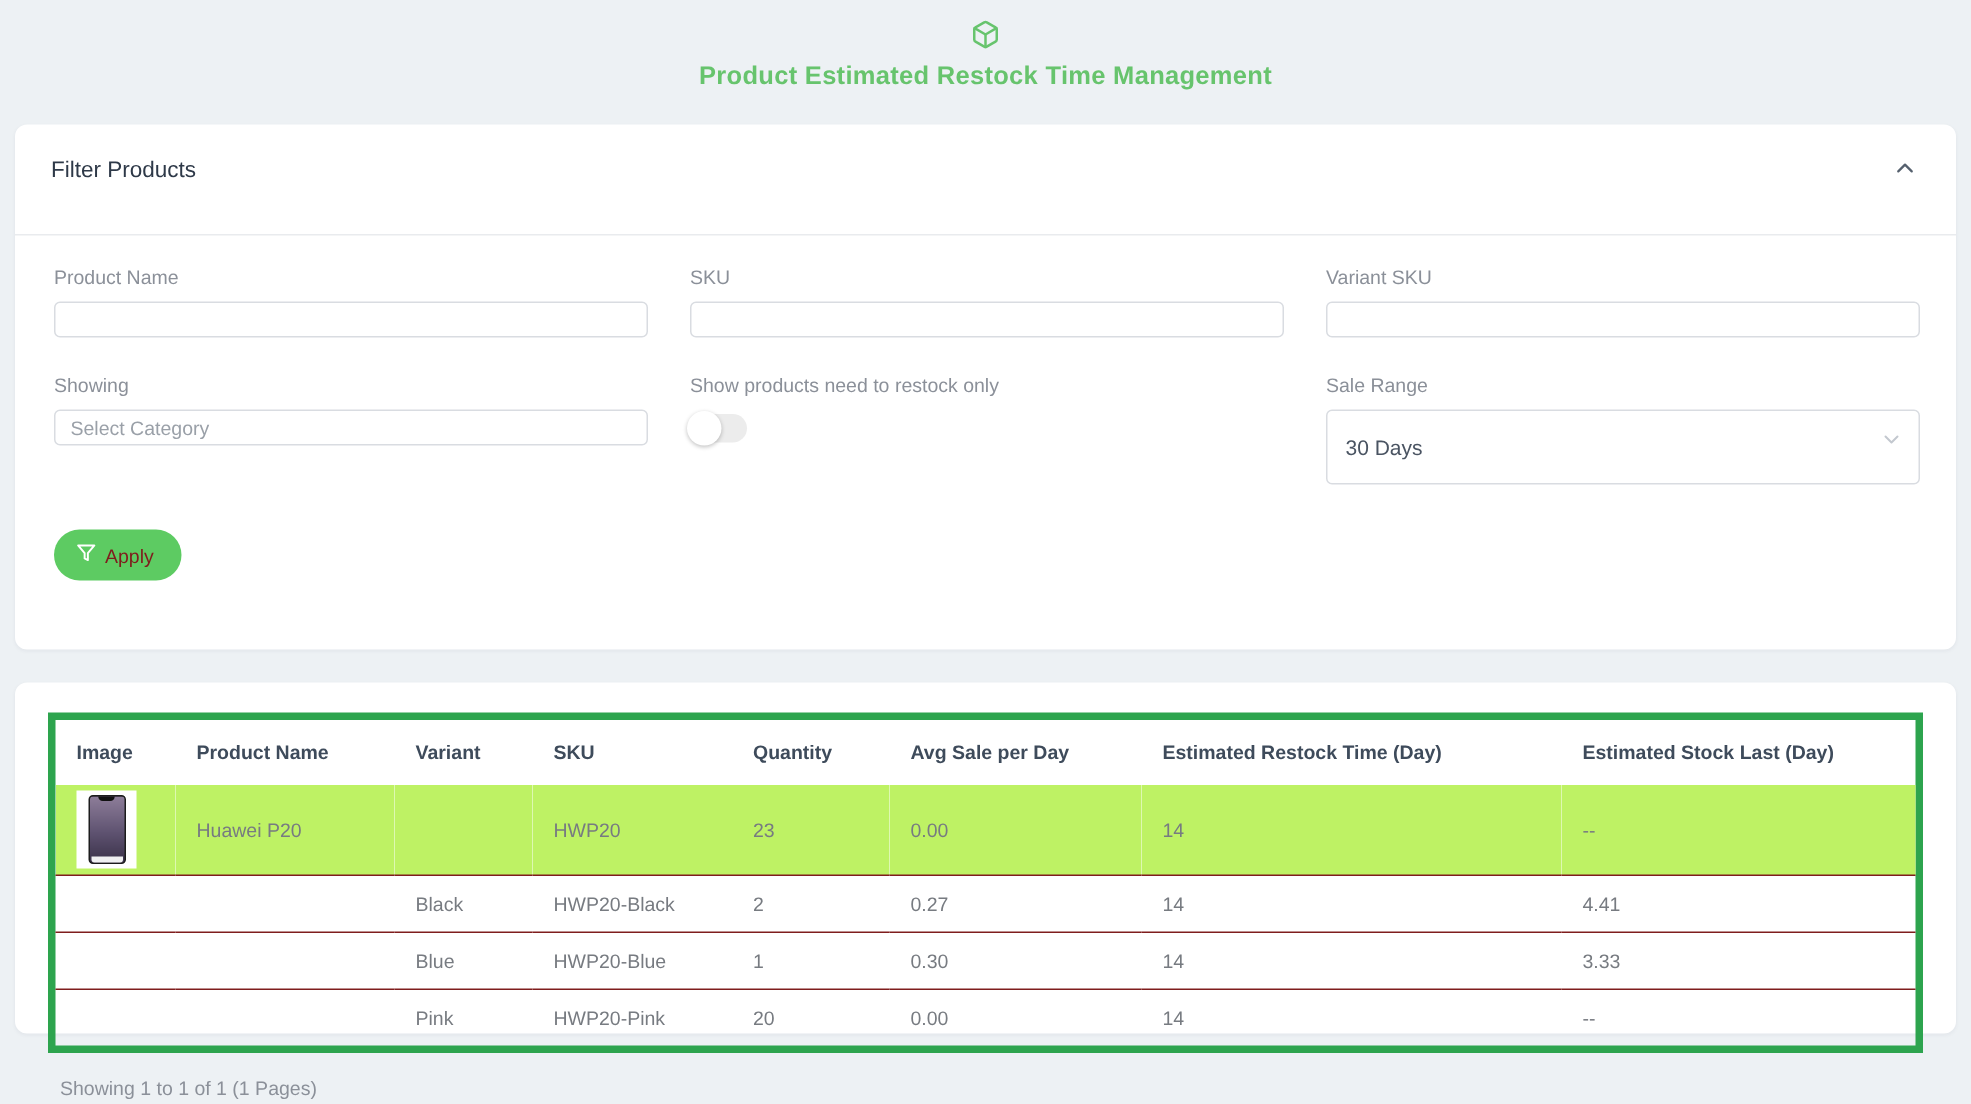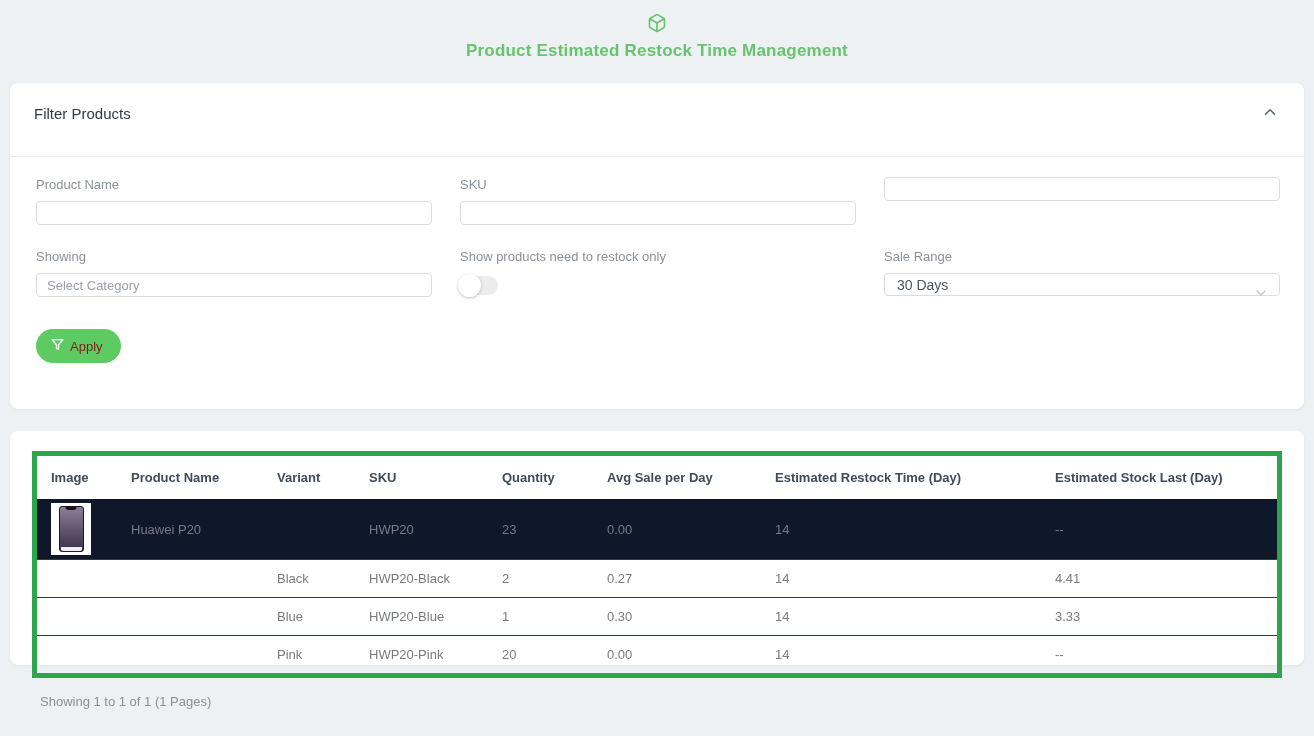--- a/index.html
+++ b/index.html
@@ -40,21 +40,21 @@
   .field-label { font-size:13px; color:#8b9099; margin-bottom:9px; }
   .text-input {
     width:100%; height:24px;
     border:1px solid #d9dce1; border-radius:4px;
     padding:0 10px; font-size:13px; color:#3e4b5b;
     font-family:"Liberation Sans", sans-serif;
     outline:none; background:#fff;
   }
   .text-input::placeholder { color:#9aa0a8; }
   .select-box {
-    position:relative; width:100%; height:23px;
+    position:relative; width:100%; height:50px;
     border:1px solid #d9dce1; border-radius:4px;
     display:flex; align-items:center;
     padding:0 30px 0 12px; font-size:14px; color:#4a5462;
     cursor:pointer; background:#fff;
   }
   .select-box .chev { position:absolute; right:10px; top:11px; width:16px; height:16px; color:#c3c8cf; }
 
   
   .toggle-wrap { padding-top:3px; }
   .switch {
@@ -96,21 +96,21 @@
   col.c-avg { width:168px; }
   col.c-restock { width:280px; }
   th {
     text-align:left; font-size:13px; font-weight:bold; color:#3e4b5b;
     padding:14px 8px 14px 14px; white-space:nowrap; overflow:hidden;
   }
   td {
     font-size:13px; color:#777b81;
     padding:11px 8px 11px 14px; white-space:nowrap; overflow:hidden;
   }
-  tr.product-row { background:#0f172a; }
+  tr.product-row { background:#bef264; }
   tr.product-row td { padding-top:4px; padding-bottom:4px; }
   tr.variant-row td { border-top:1px solid #7f1d1d; }
 
   .thumb {
     width:40px; height:52px; background:#fff;
     display:flex; align-items:center; justify-content:center;
   }
   .phone {
     width:25px; height:46px; border-radius:3px; position:relative;
     background:linear-gradient(180deg,#8d7d99 0%,#5e5270 55%,#3a3149 100%);
@@ -161,20 +161,21 @@
 
       <div>
         <div class="field-label">Product Name</div>
         <input class="text-input" type="text" style="">
       </div>
       <div>
         <div class="field-label">SKU</div>
         <input class="text-input" type="text" style="">
       </div>
       <div>
+        <div class="field-label">Variant SKU</div>
         <input class="text-input" type="text" style="">
       </div>
 
       <div>
         <div class="field-label">Showing</div>
         <input class="text-input" type="text" placeholder="Select Category" style="">
       </div>
       <div>
         <div class="field-label">Show products need to restock only</div>
         <div class="toggle-wrap">

